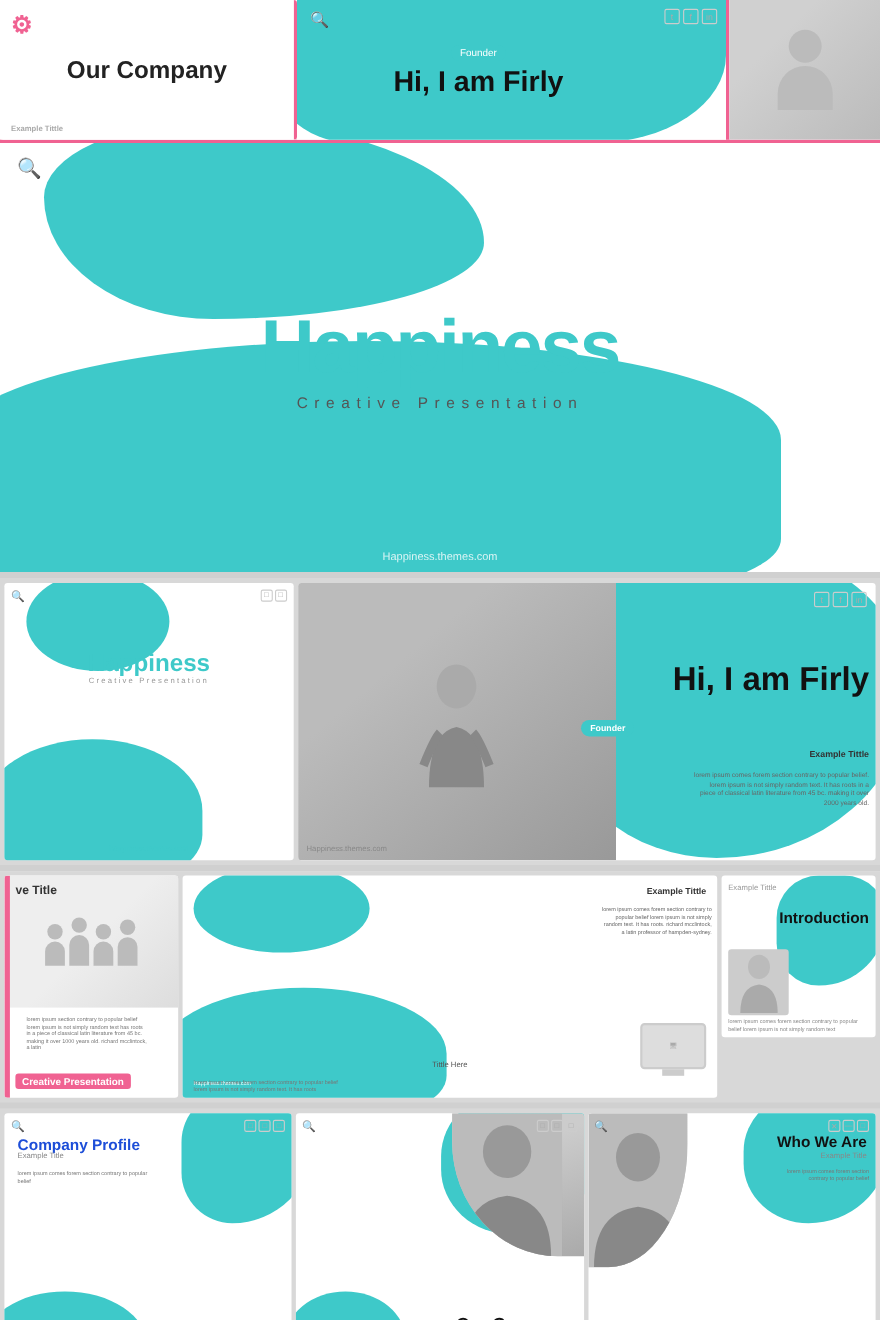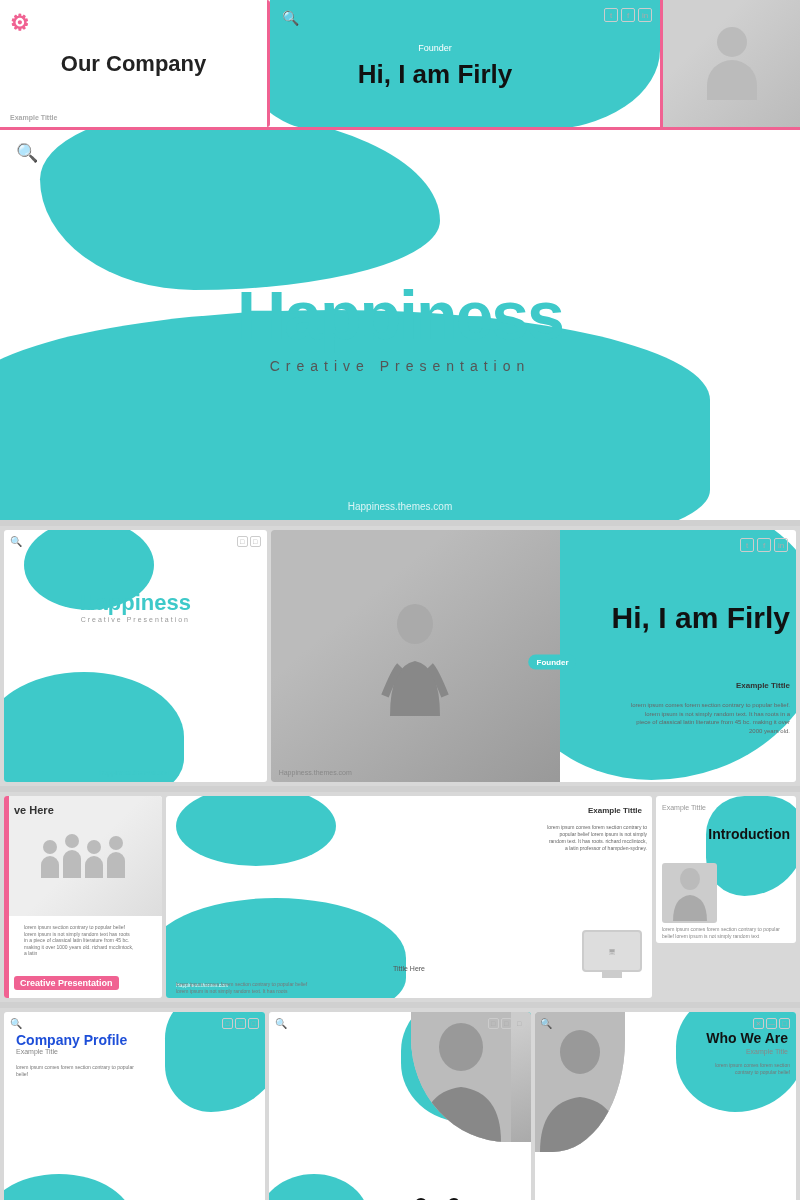--- a/index.html
+++ b/index.html
@@ -842,21 +842,21 @@
         <div class="team-fig">
             <div class="th"></div>
             <div class="tb"></div>
           </div>
         <div class="team-fig">
             <div class="th"></div>
             <div class="tb" style="height:26px;"></div>
           </div>
       </div>
     </div>
-    <div class="ve-team-text">ve Here</div>
+    <div class="ve-team-text">ve Title</div>
     <div class="small-para" style="position:absolute;top:126px;left:10px;font-size:5px;color:#777;width:130px;line-height:1.3;">lorem ipsum section contrary to popular belief lorem ipsum is not simply random text has roots in a piece of classical latin literature from 45 bc. making it over 1000 years old. richard mcclintock, a latin</div>
     <div class="slide-label">Creative Presentation</div>
   </div>
 
   <div class="slide-card slide-card-mid">
     <div class="mc-blob"></div>
     <div class="mc-blob2"></div>
     <div class="mc-text">Example Tittle</div>
     <div class="mc-para">lorem ipsum comes forem section contrary to popular belief lorem ipsum is not simply random text. It has roots. richard mcclintock, a latin professor of hampden-sydney.</div>
     <div class="monitor-area">

